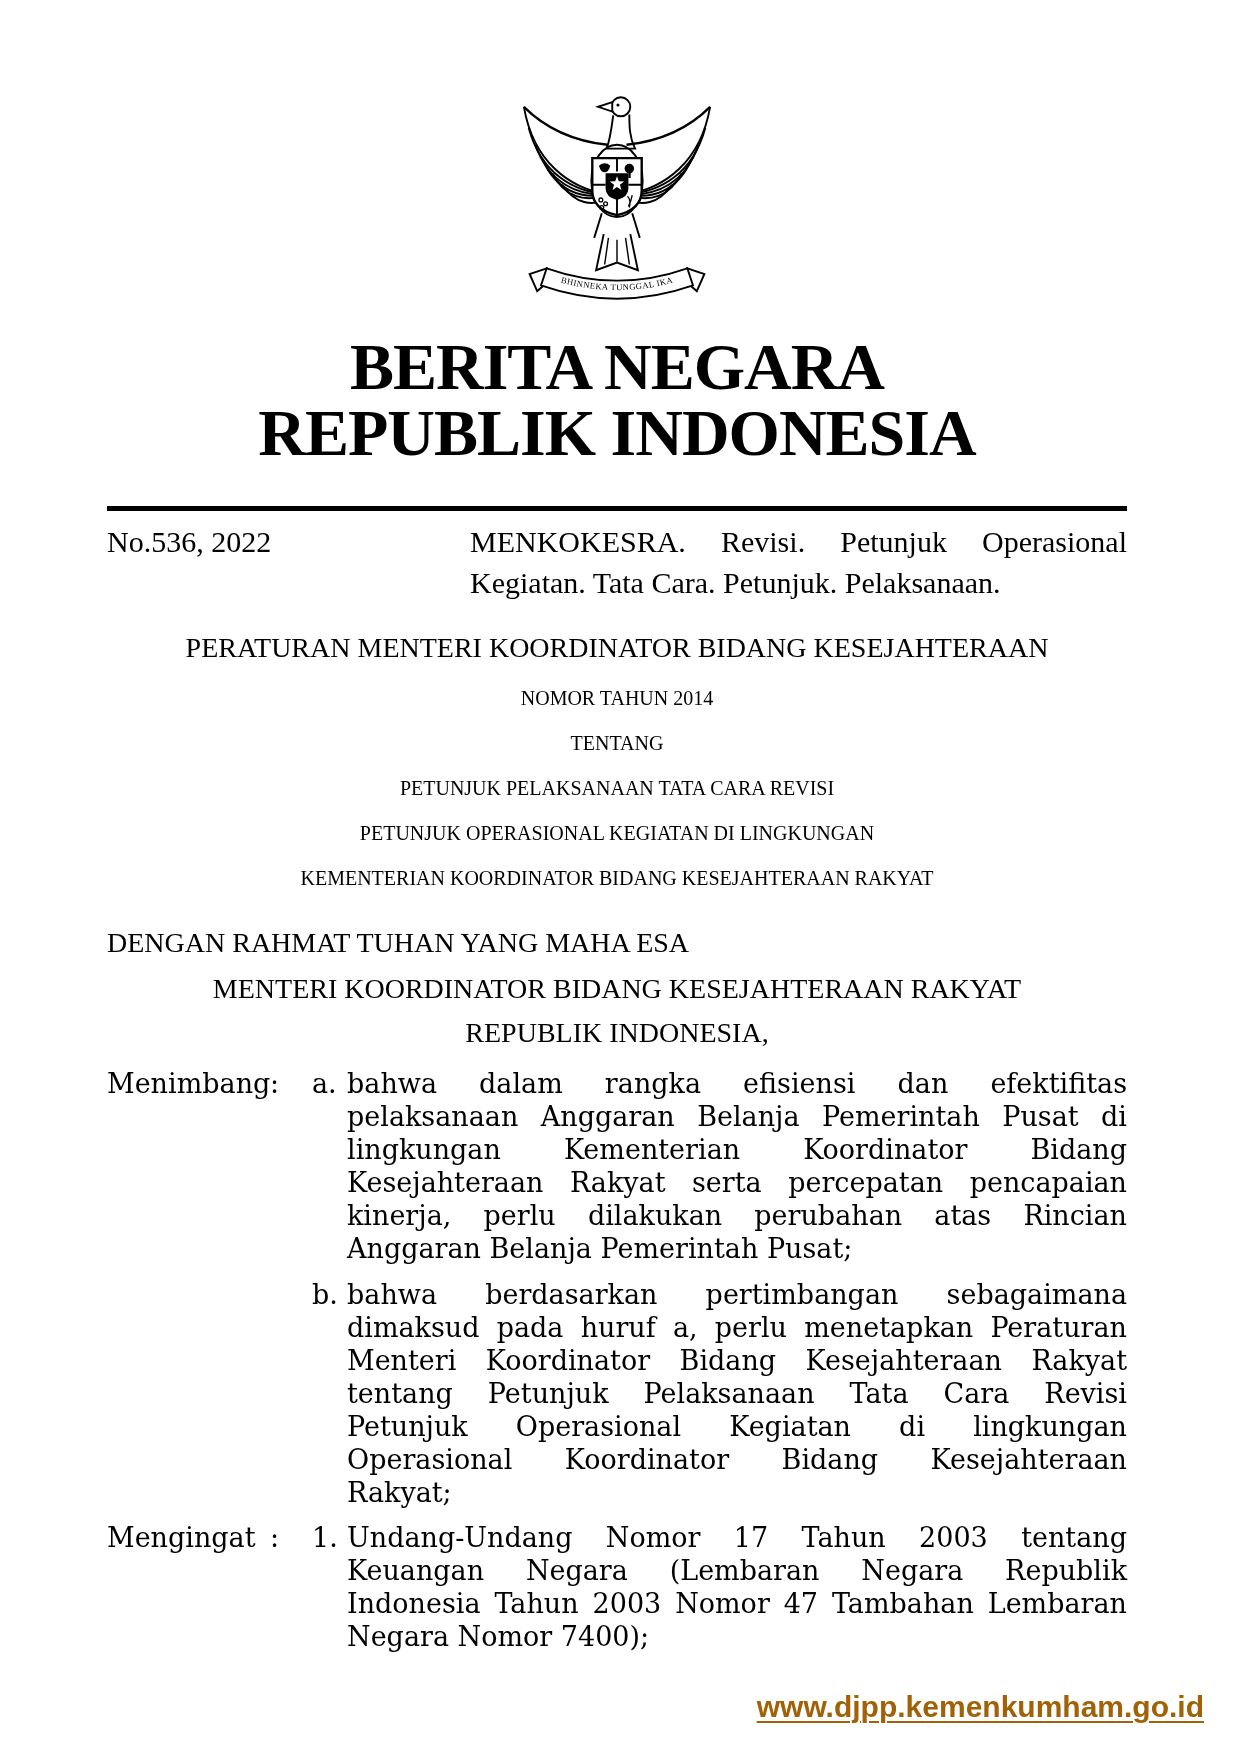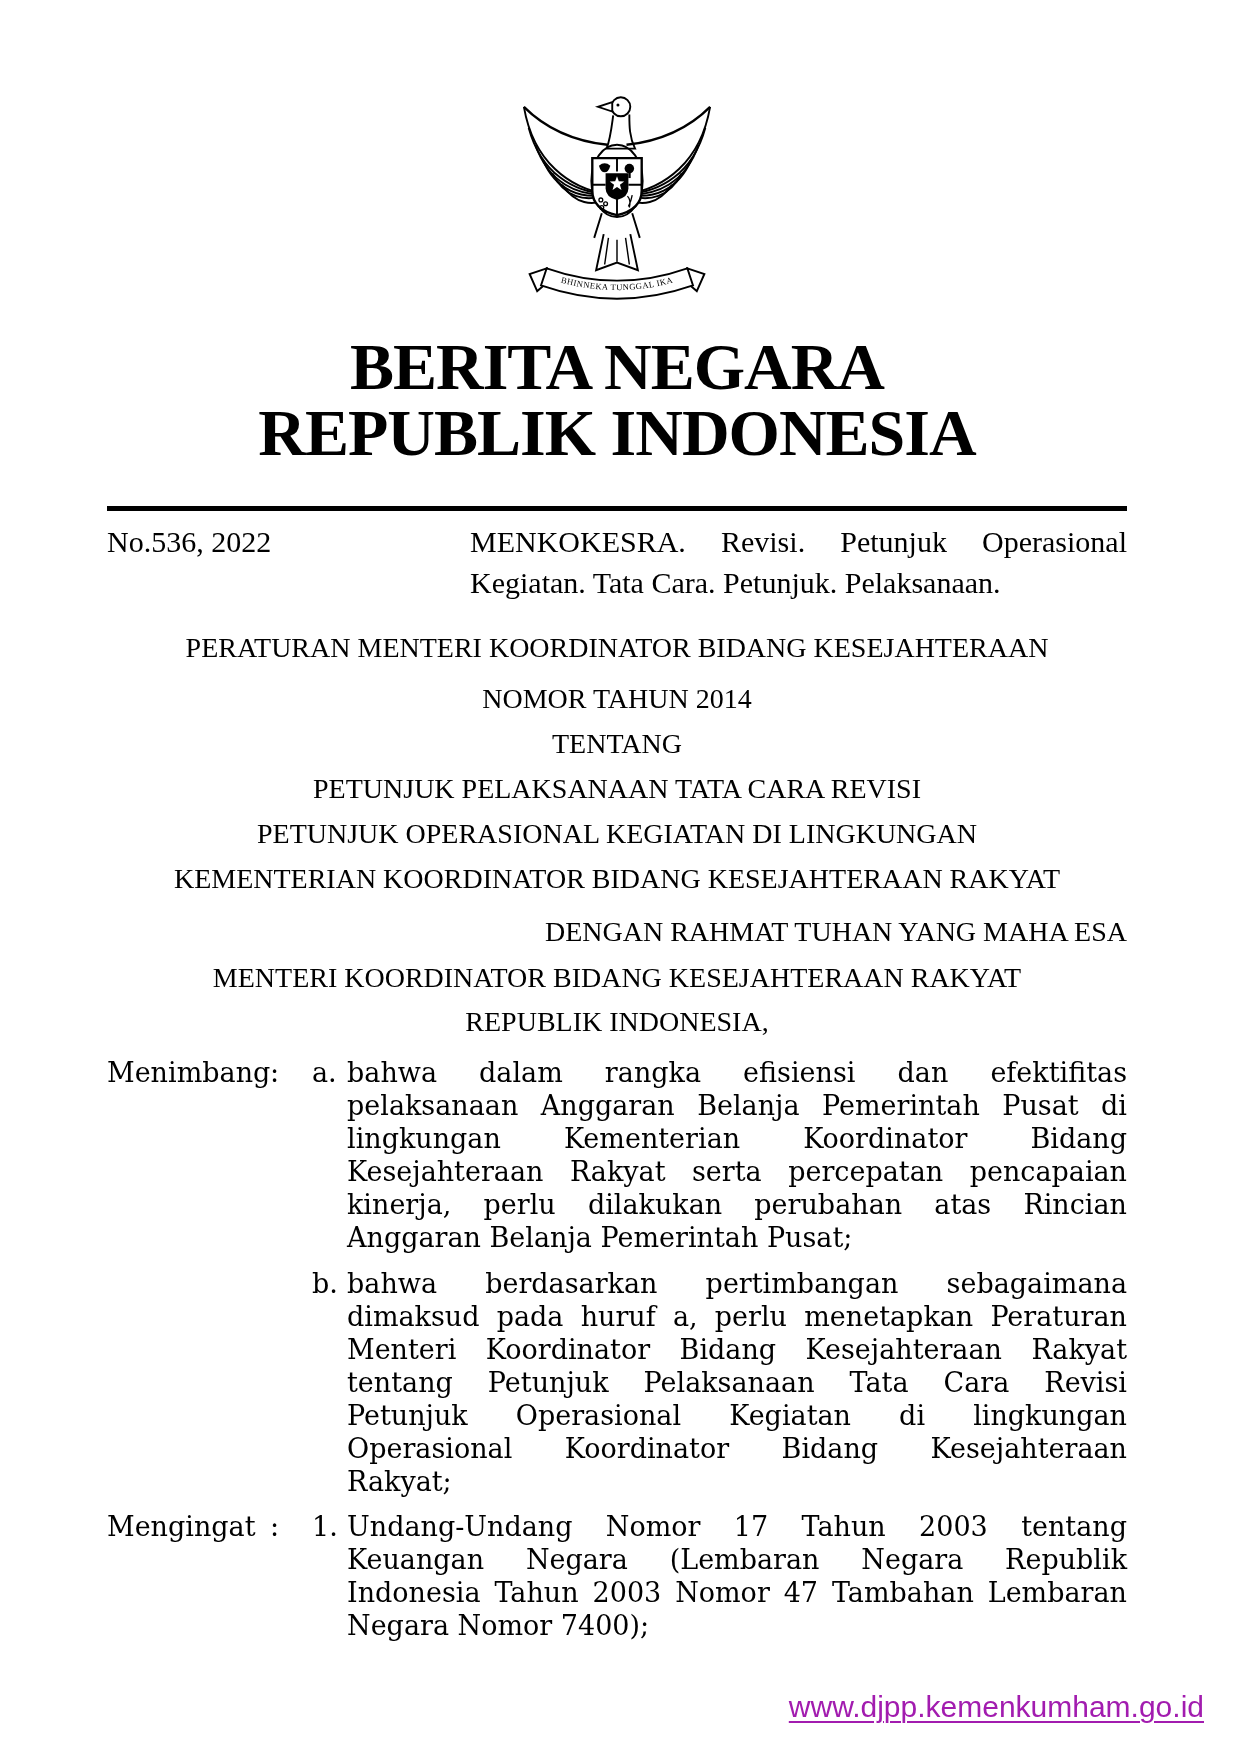--- a/index.html
+++ b/index.html
@@ -35,23 +35,23 @@
   .notice{display:flex;margin-top:10px;font-family:"Liberation Serif",serif;font-size:30px;}
   .notice-num{width:363px;line-height:41px;}
   .notice-subject{flex:1;}
   .notice-subject .ln{line-height:41px;text-align:justify;text-align-last:justify;}
   .notice-subject .ln-last{text-align-last:left;}
 
   
   .centered .ln{text-align:center;}
   .title-a{margin-top:26px;font-family:"Liberation Serif",serif;font-size:28px;}
   .title-a .ln{line-height:38px;}
-  .title-b{margin-top:9px;font-family:"Liberation Serif",serif;font-size:28px;}
+  .title-b{margin-top:9px;font-family:"Liberation Serif",serif;font-size:20px;}
   .title-b .ln{line-height:45px;}
-  .invocation{margin-top:7px;font-family:"Liberation Serif",serif;font-size:28px;line-height:47px;text-align:right;}
+  .invocation{margin-top:18px;font-family:"Liberation Serif",serif;font-size:28px;line-height:47px;text-align:left;}
   .issuer{margin-top:1px;font-family:"Liberation Serif",serif;font-size:28px;}
   .issuer .ln{line-height:44px;}
 
   
   .clause{display:grid;grid-template-columns:163px 42px 1fr;font-size:27px;}
   .clause.first{margin-top:12px;}
   .clause.next{margin-top:12px;}
   .clause-label{line-height:33px;}
   .clause-colon{line-height:33px;}
   .clause-items{}
@@ -218,14 +218,14 @@
               <div class="ln">Keuangan Negara (Lembaran Negara Republik</div>
               <div class="ln">Indonesia Tahun 2003 Nomor 47 Tambahan Lembaran</div>
               <div class="ln ln-last">Negara Nomor 7400);</div>
             </div>
           </div>
         </div>
     </section>
 
   </div>
 
-  <a class="footer-link" style="color: #a21caf;">www.djpp.kemenkumham.go.id</a>
+  <a class="footer-link" style="color: #a16207; font-weight: bold;">www.djpp.kemenkumham.go.id</a>
 </div>
 
 </body></html>

